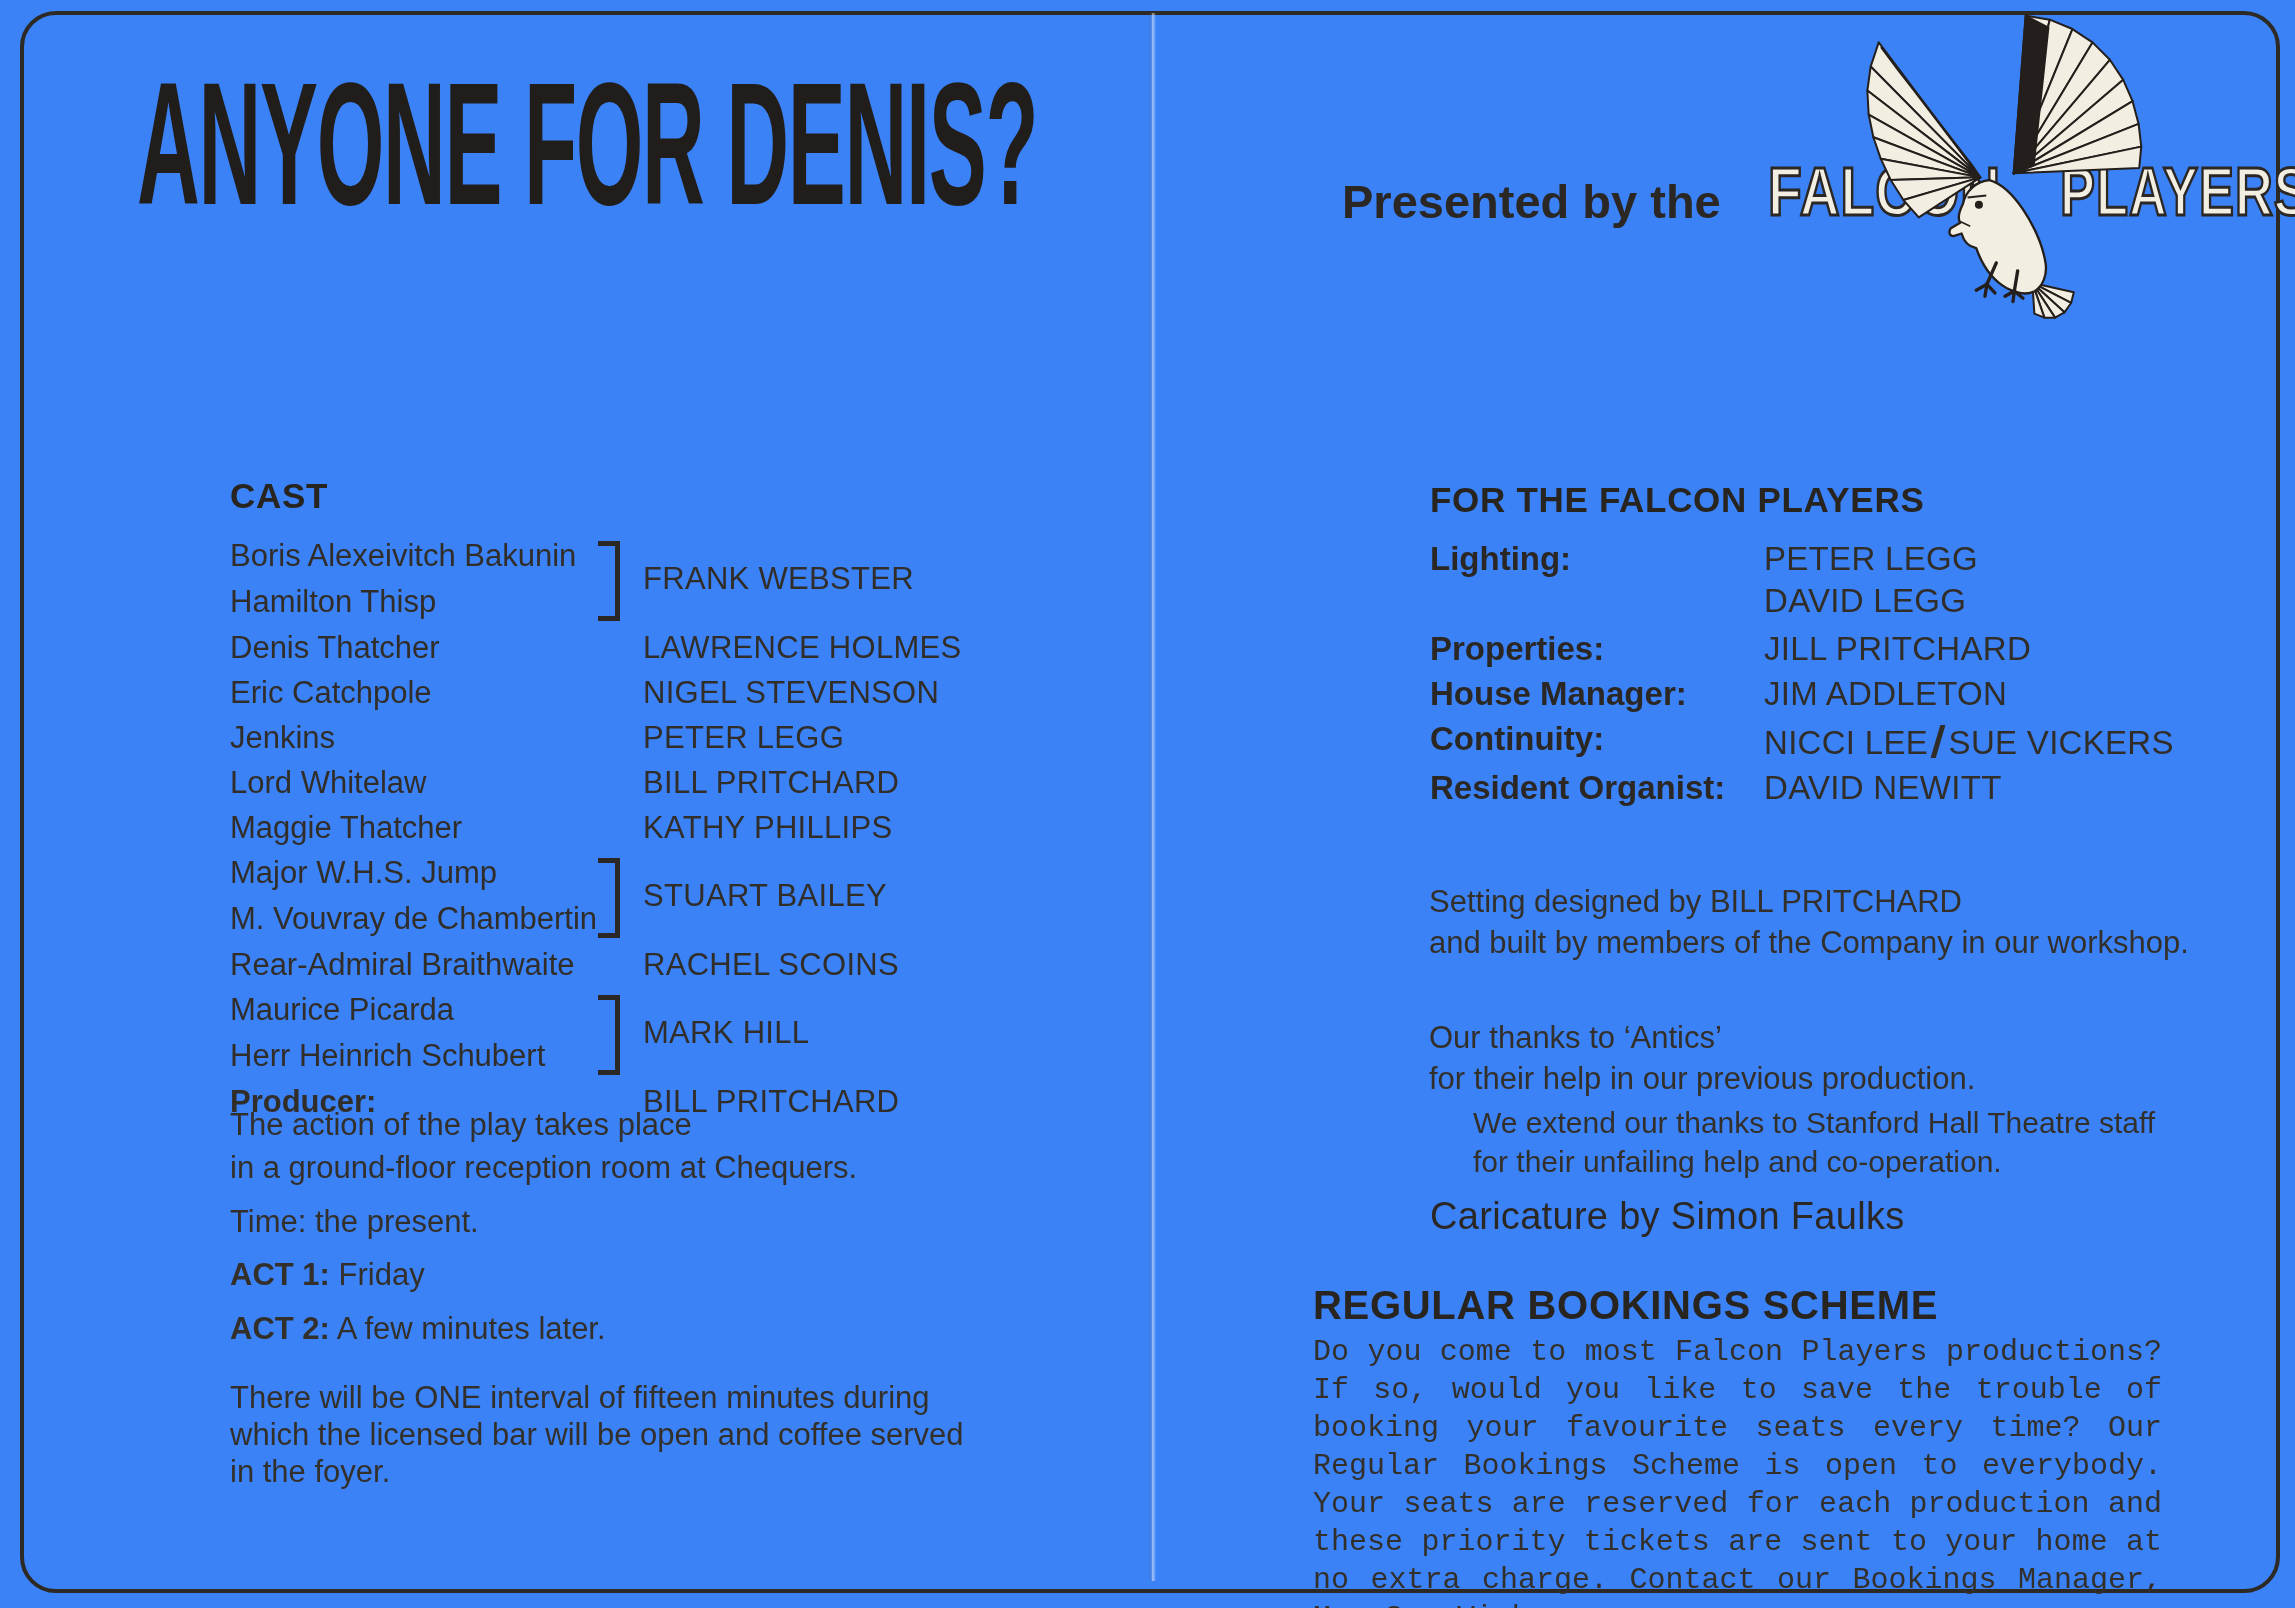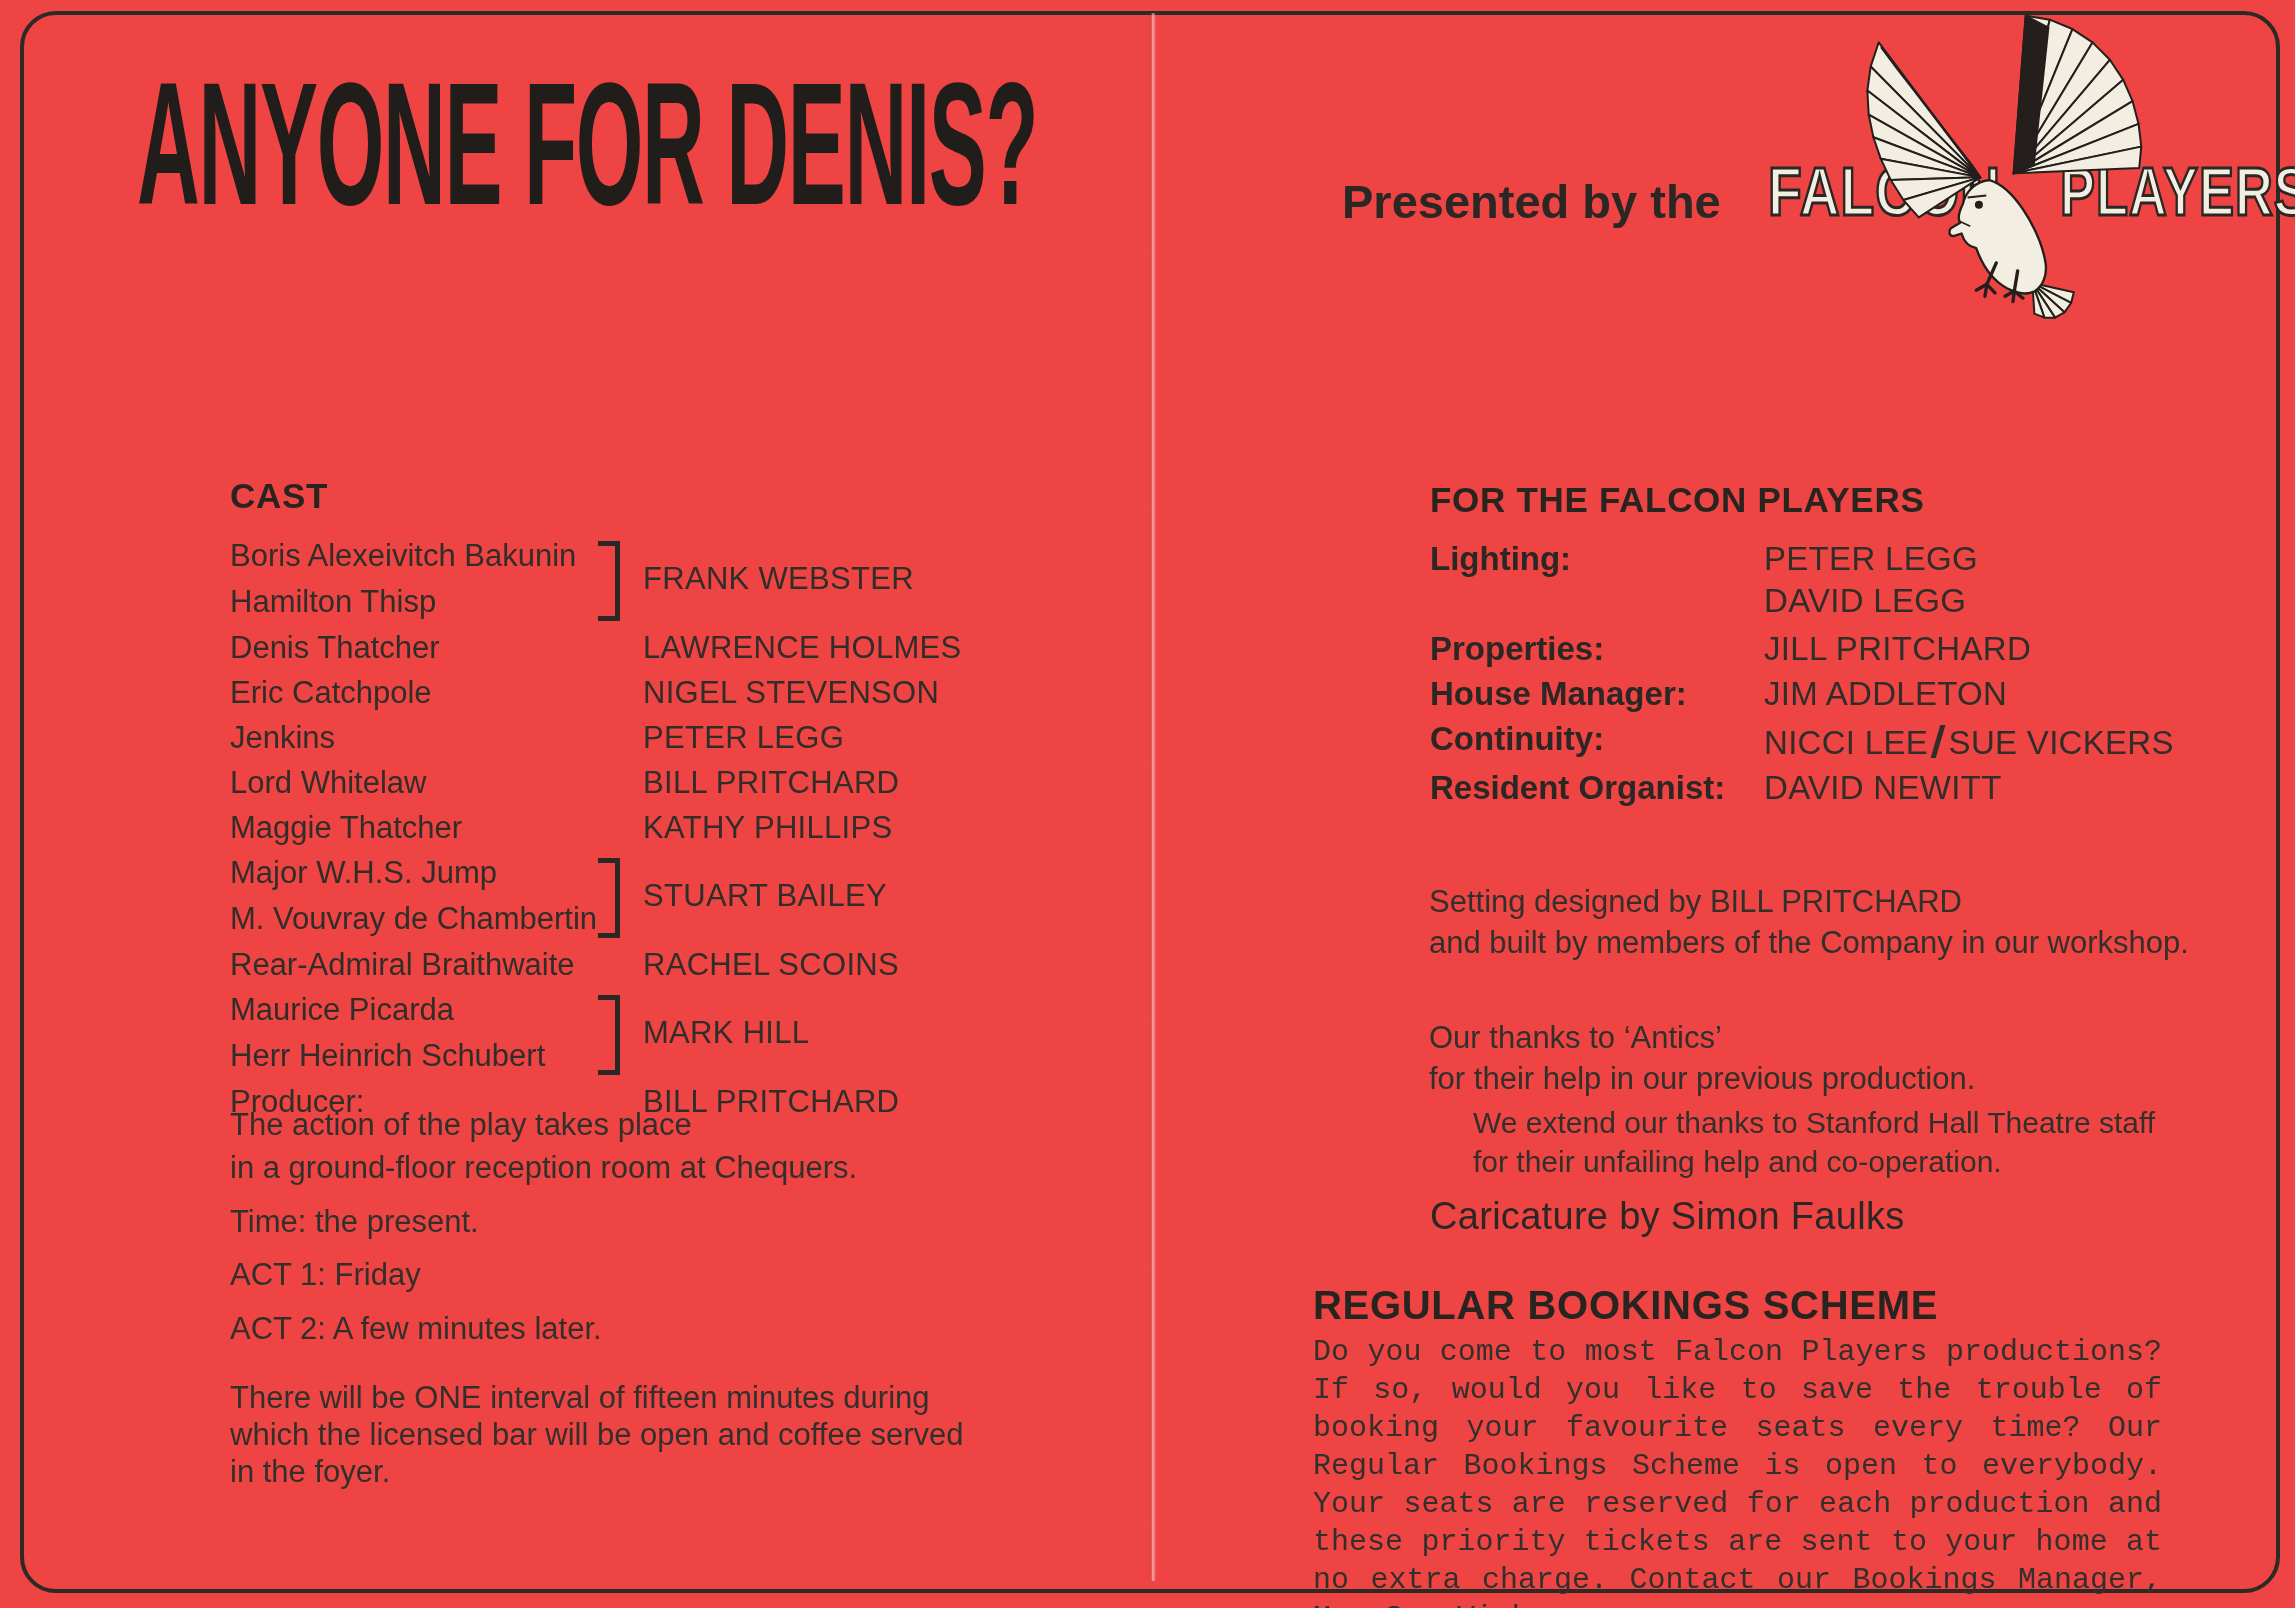--- a/index.html
+++ b/index.html
@@ -1,18 +1,18 @@
 <!DOCTYPE html>
 <html style="font-size:10.6px"><head>
 <meta charset="utf-8">
 <style>
   html,body { margin:0; padding:0; background:#efebdd; }
   .page {
     position:relative; width:2295px; height:1608px;
-    background:#ef4444;
+    background:#3b82f6;
     font-family:"Liberation Sans", sans-serif;
     color:#2e2a26; overflow:hidden;
   }
   
   .frame {
     position:absolute; left:20px; top:10.6px; width:2252px; height:1574px;
     border:4px solid #2d2925; border-radius:36px;
     z-index:1;
   }
   
@@ -40,21 +40,21 @@
   .cast-row.single { height:45px; display:flex; align-items:center; }
   .cast-row.single .role { flex:0 0 413px; }
   .cast-row.pair { height:92px; }
   .cast-row.pair .role { height:46px; display:flex; align-items:center; }
   .bracket {
     position:absolute; left:368px; top:8px; height:70px; width:17.3px;
     border:5.3px solid #2b2724; border-left:none;
   }
   .cast-row.pair .actor { position:absolute; left:413px; top:50%; transform:translateY(-50%); }
   .actor { letter-spacing:0.3px; }
-  .bold { font-weight:400; }
+  .bold { font-weight:700; }
 
   .play-info { position:absolute; left:230px; top:1103px; z-index:3; font-size:31px; line-height:43px; color:#33302c; }
   .pi-time { margin-top:10.6px; }
   .pi-act  { margin-top:10.6px; }
   .pi-interval { margin-top:29px; font-size:31px; line-height:37px; }
 
   
   .presented {
     position:absolute; left:1342px; top:174px; z-index:3;
     font-size:47px; font-weight:700; color:#2b2724;text-align:center;

